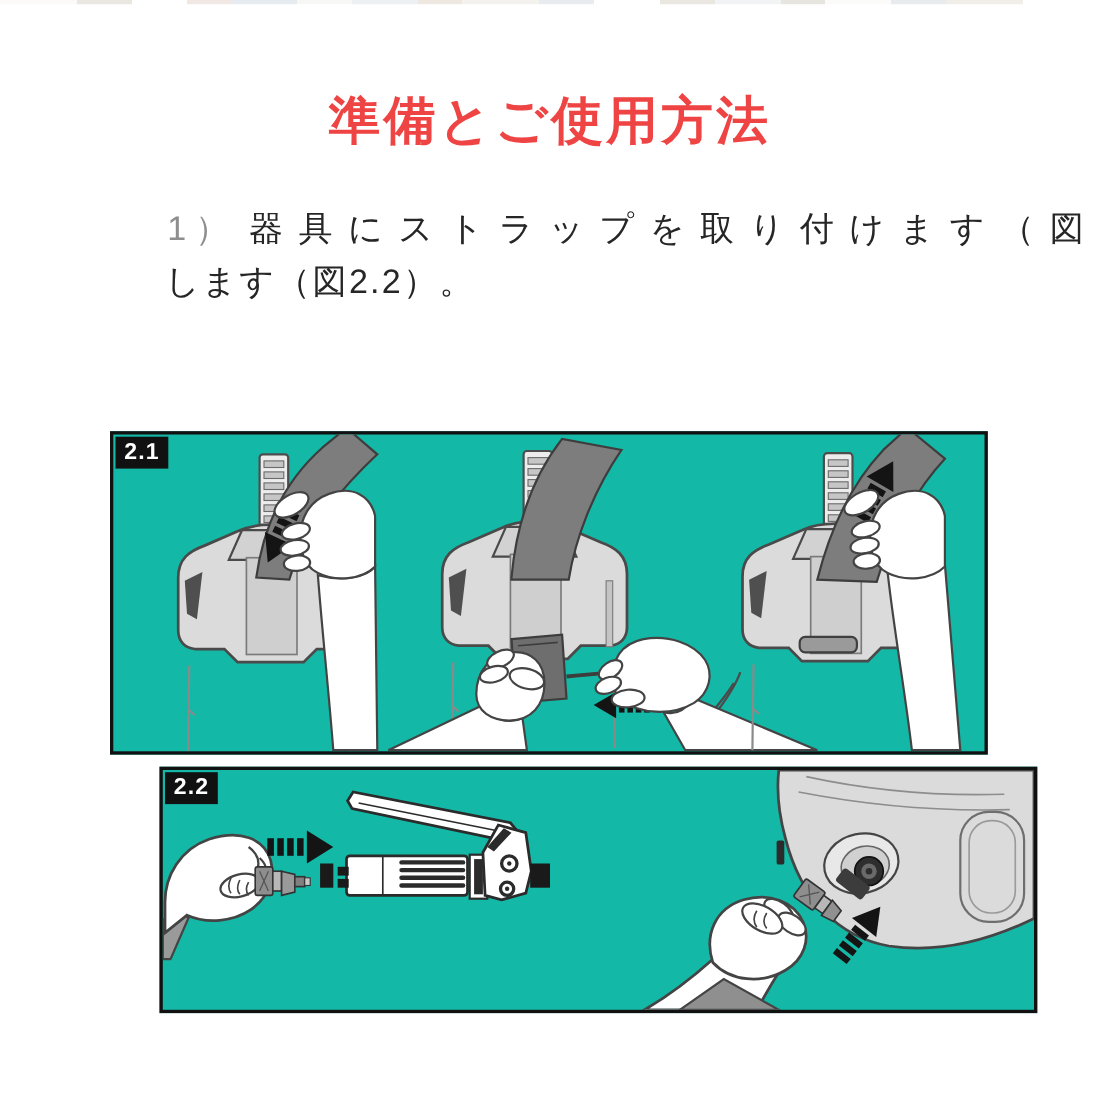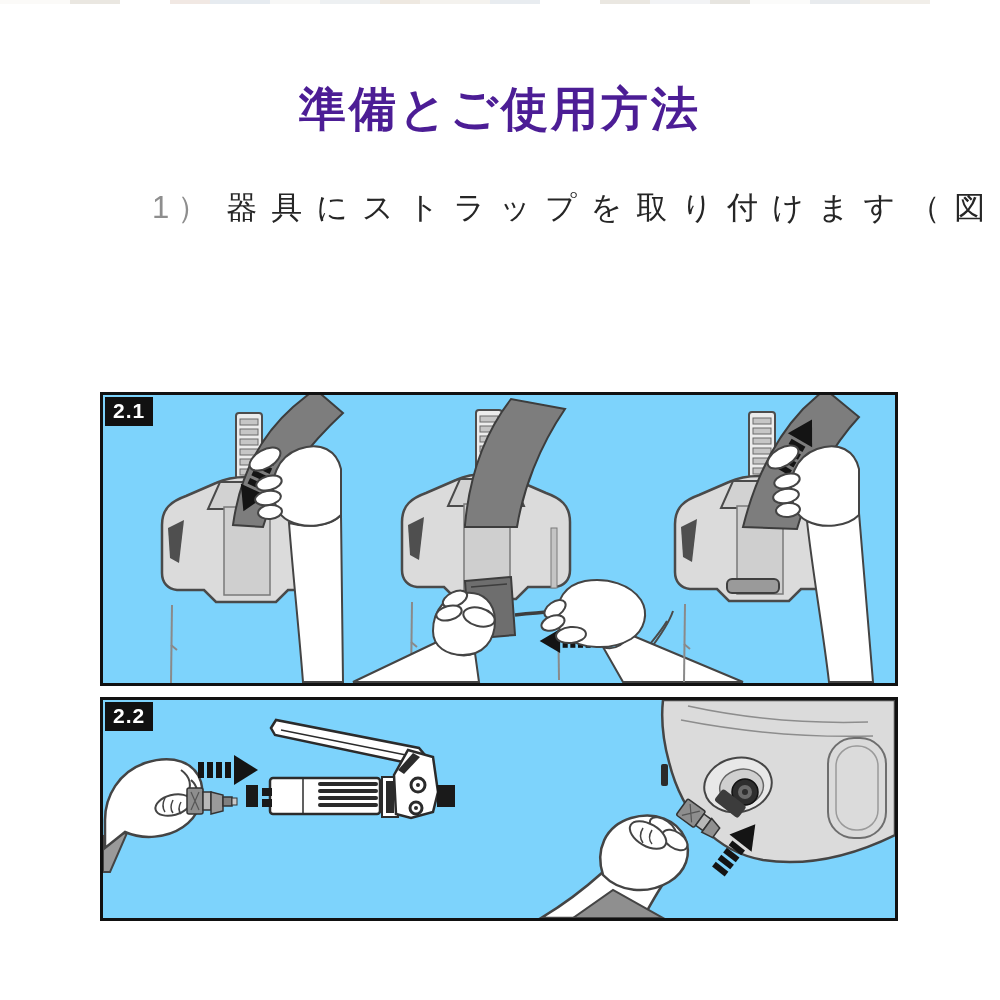--- a/index.html
+++ b/index.html
@@ -1,30 +1,30 @@
 <!DOCTYPE html>
 <html><head>
 <meta charset="utf-8">
 <style>
   html,body{margin:0;padding:0;}
   body{width:1000px;height:1000px;background:#fff;font-family:"Liberation Sans","DejaVu Sans",sans-serif;}
   .page{position:relative;width:1000px;height:1000px;background:#fff;overflow:hidden;}
   .top-strip{position:absolute;left:0;top:0;width:1000px;height:4px;display:flex;overflow:hidden;}
   .top-strip div{height:4px;}
   .title{position:absolute;left:0;top:78px;width:1000px;text-align:center;
-         font-size:47px;font-weight:700;color:#4c1d95;letter-spacing:3px;margin:0;}
+         font-size:47px;font-weight:700;color:#ef4444;letter-spacing:3px;margin:0;}
   .body-text{position:absolute;left:88px;top:184px;width:830px;font-size:31px;color:#262626;line-height:48px;}
   .line{white-space:nowrap;margin-left:48px;}
   .line1{padding-left:16px;letter-spacing:14px;}
   .line1 .step{color:#8e8e8e;margin-right:10px;letter-spacing:8px;}
   .line2{letter-spacing:8px;}
   .line3{padding-left:14px;letter-spacing:2px;}
-  .figure{position:absolute;left:100px;border:3px solid #111;background:#7dd3fc;}
+  .figure{position:absolute;left:100px;border:3px solid #111;background:#14b8a6;}
   .fig21{top:392px;width:792px;height:288px;}
-  .fig22{top:697px;width:792px;height:218px;}
+  .fig22{top:697px;width:792px;height:218px;margin-left:45px;}
   .fig-label{position:absolute;left:2px;top:2px;background:#111;color:#fff;
              font-weight:700;font-size:21px;padding:2px 8px 3px 8px;line-height:24px;letter-spacing:1px;z-index:5;}
   svg{display:block;}
   .ln{stroke:#8a8a8a;stroke-width:2;fill:none;}
 </style>
 </head>
 <body>
 
 <div class="page">
 
@@ -46,20 +46,21 @@
       <div style="flex: 6 1 0%; background: rgb(251, 251, 250);"></div>
       <div style="flex: 5 1 0%; background: rgb(232, 235, 238);"></div>
       <div style="flex: 7 1 0%; background: rgb(241, 238, 233);"></div>
       <div style="flex: 7 1 0%; background: rgb(255, 255, 255);"></div>
     </div>
 
   <h1 class="title">準備とご使用方法</h1>
 
   <div class="body-text">
     <div class="line line1"><span class="step">1）</span><span>器具にストラップを取り付けます（図</span></div>
+    <div class="line line3">します（図2.2）。</div>
   </div>
 
   <div class="figure fig21">
     <div class="fig-label">2.1</div>
     <svg width="792" height="288" viewBox="0 0 792 288">
       <defs>
         <g id="dasharrow" fill="#141414">
           <rect x="-42" y="-8" width="6" height="16"></rect>
           <rect x="-33" y="-8" width="6" height="16"></rect>
           <rect x="-24" y="-8" width="6" height="16"></rect>

